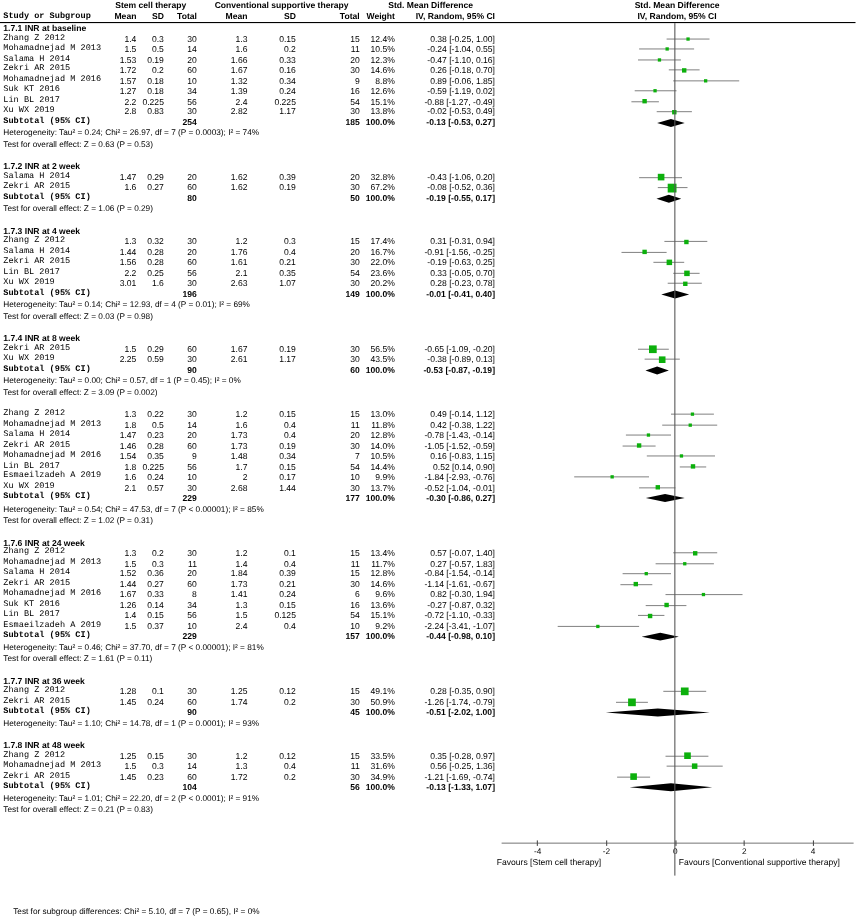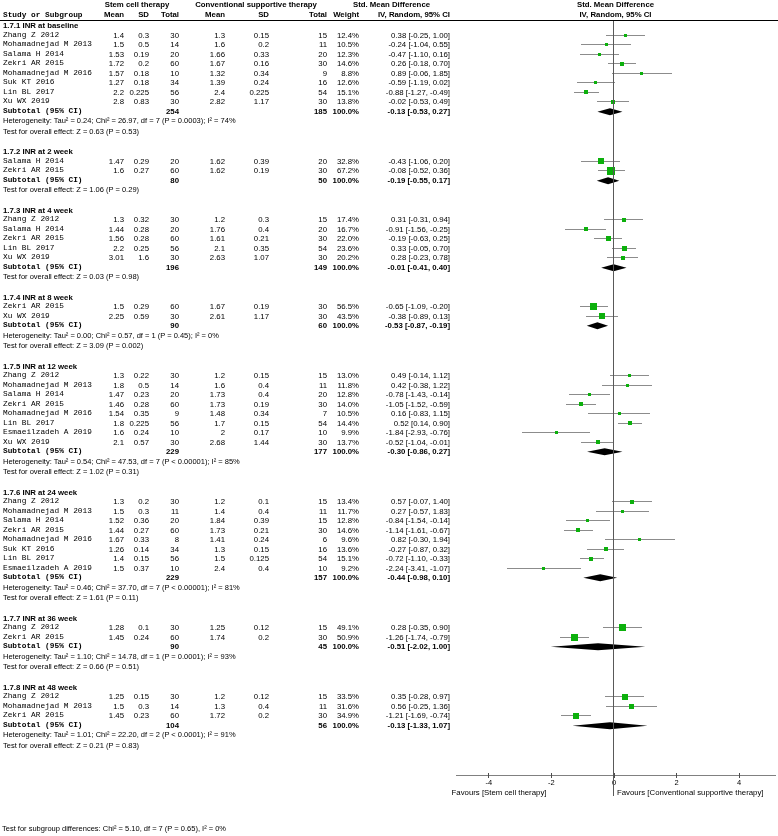--- a/index.html
+++ b/index.html
@@ -23,21 +23,21 @@
   .plot-cell{position:relative;height:9.5px;}
   .ci{position:absolute;height:1px;background:#8c8c8c;top:4.2px;}
   .sq{position:absolute;}
   .zero-line{position:absolute;width:1px;background:#595959;left:613px;top:21px;}
   .axis-area{position:relative;height:30px;margin-top:14px;}
   .axis-line{position:absolute;left:456px;width:320px;top:0;height:1px;background:#808080;}
   .tick{position:absolute;width:1px;height:5px;top:-2px;background:#4d4d4d;}
   .tick-label{position:absolute;top:4px;width:24px;text-align:center;font-size:7.5px;line-height:8px;}
   .favours-left{position:absolute;left:389px;width:220px;top:13px;text-align:center;font-size:7.8px;white-space:nowrap;}
   .favours-right{position:absolute;left:617px;top:13px;text-align:left;font-size:7.8px;white-space:nowrap;}
-  .footer{position:absolute;left:2px;bottom:3px;font-size:7.5px;white-space:nowrap;}
+  .footer{position:absolute;left:12px;bottom:3px;font-size:7.5px;white-space:nowrap;}
 </style>
 </head>
 <body>
 
 <div class="page">
 
   <div class="hdr-group">
     <div class="cell"></div>
     <div class="c">Stem cell therapy</div>
     <div class="c">Conventional supportive therapy</div>
@@ -333,20 +333,21 @@
         <div class="cell num"></div>
         <div class="cell num">149</div>
         <div class="cell num">100.0%</div>
         <div class="cell num">-0.01 [-0.41, 0.40]</div>
         <div class="plot-cell">
           <svg width="325" height="9.5" style="position: absolute; left: 0px; top: 0px;">
             <polygon points="148.167,4.75 160.687,1.15 173.52,4.75 160.687,8.35" fill="#000000"></polygon>
           </svg>
         </div>
       </div>
+      <div class="meta">Heterogeneity: Tau² = 0.14; Chi² = 12.93, df = 4 (P = 0.01); I² = 69%</div>
       <div class="meta">Test for overall effect: Z = 0.03 (P = 0.98)</div>
       <div class="gap"></div>
       <div class="sec-title">1.7.4 INR at 8 week</div>
       <div class="row">
         <div class="cell study">Zekri AR 2015</div>
         <div class="cell num">1.5</div>
         <div class="cell num">0.29</div>
         <div class="cell num">60</div>
         <div class="cell num">1.67</div>
         <div class="cell num">0.19</div>
@@ -385,21 +386,20 @@
         <div class="cell num">-0.53 [-0.87, -0.19]</div>
         <div class="plot-cell">
           <svg width="325" height="9.5" style="position: absolute; left: 0px; top: 0px;">
             <polygon points="133.769,4.75 144.411,1.15 155.053,4.75 144.411,8.35" fill="#000000"></polygon>
           </svg>
         </div>
       </div>
       <div class="meta">Heterogeneity: Tau² = 0.00; Chi² = 0.57, df = 1 (P = 0.45); I² = 0%</div>
       <div class="meta">Test for overall effect: Z = 3.09 (P = 0.002)</div>
       <div class="gap"></div>
-      <div class="sec-title">1.7.5 INR at 12 week</div>
       <div class="row">
         <div class="cell study">Zhang Z 2012</div>
         <div class="cell num">1.3</div>
         <div class="cell num">0.22</div>
         <div class="cell num">30</div>
         <div class="cell num">1.2</div>
         <div class="cell num">0.15</div>
         <div class="cell num">15</div>
         <div class="cell num">13.0%</div>
         <div class="cell num">0.49 [-0.14, 1.12]</div>
@@ -713,21 +713,20 @@
         <div class="cell num">45</div>
         <div class="cell num">100.0%</div>
         <div class="cell num">-0.51 [-2.02, 1.00]</div>
         <div class="plot-cell">
           <svg width="325" height="9.5" style="position: absolute; left: 0px; top: 0px;">
             <polygon points="97.774,4.75 145.037,1.15 192.3,4.75 145.037,8.35" fill="#000000"></polygon>
           </svg>
         </div>
       </div>
       <div class="meta">Heterogeneity: Tau² = 1.10; Chi² = 14.78, df = 1 (P = 0.0001); I² = 93%</div>
-      <div class="meta">Test for overall effect: Z = 0.66 (P = 0.51)</div>
       <div class="gap"></div>
       <div class="sec-title">1.7.8 INR at 48 week</div>
       <div class="row">
         <div class="cell study">Zhang Z 2012</div>
         <div class="cell num">1.25</div>
         <div class="cell num">0.15</div>
         <div class="cell num">30</div>
         <div class="cell num">1.2</div>
         <div class="cell num">0.12</div>
         <div class="cell num">15</div>

